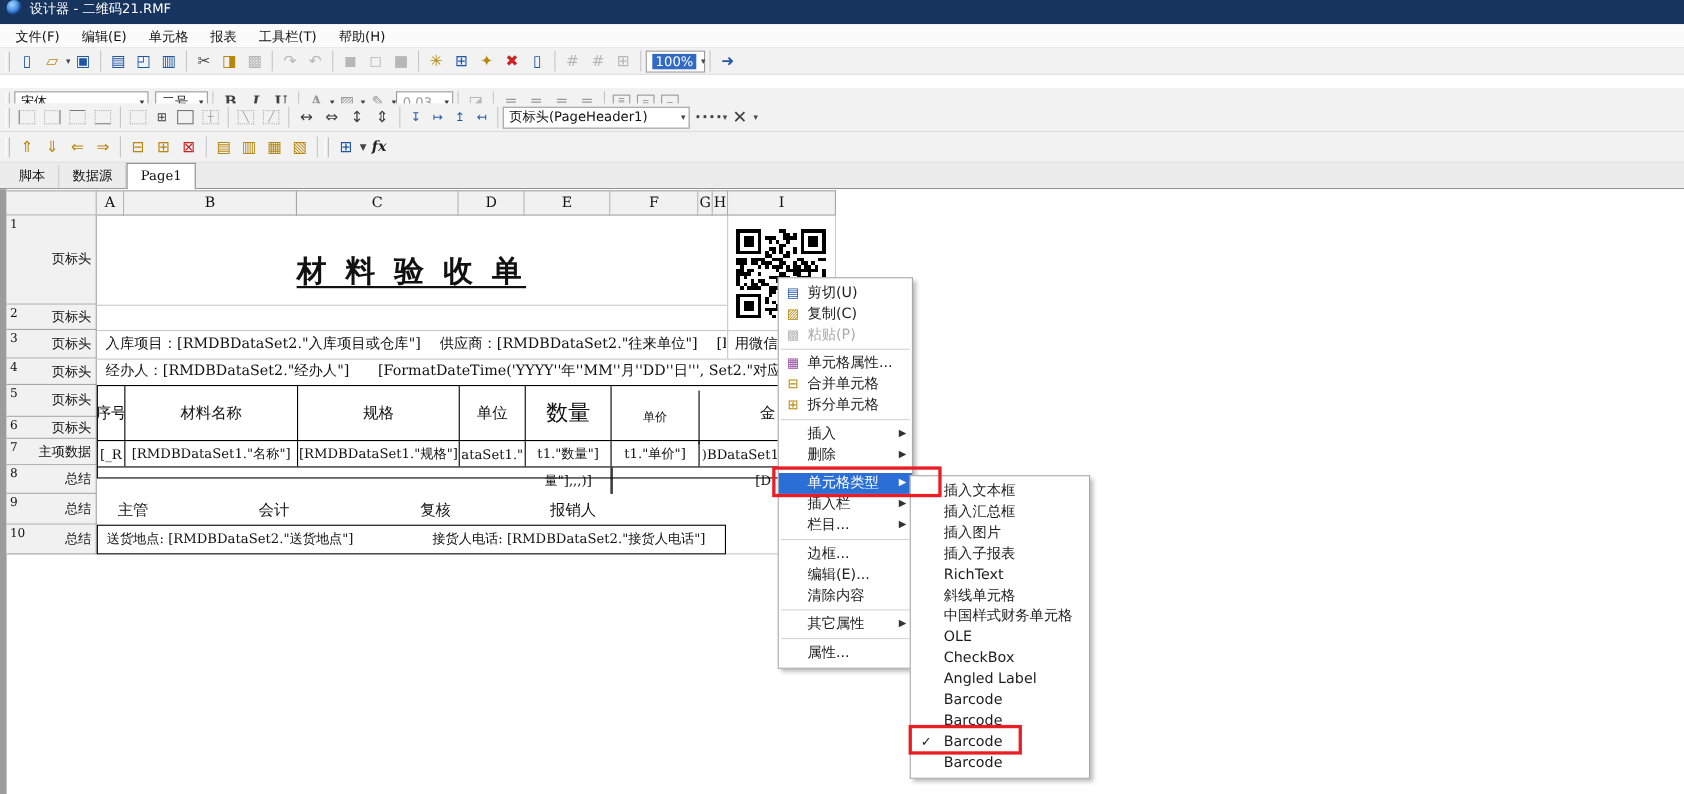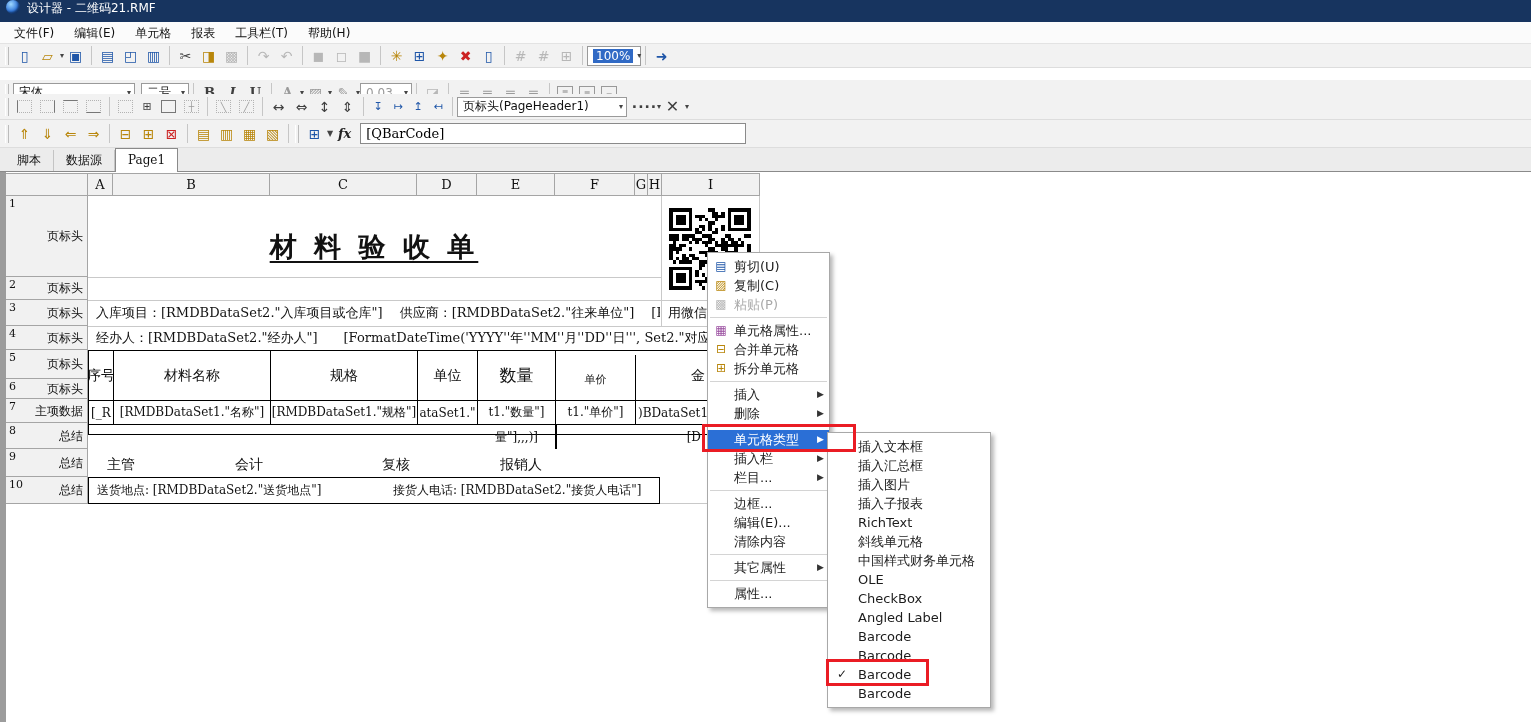--- a/index.html
+++ b/index.html
@@ -253,21 +253,20 @@
   <span class="tsep"></span>
   <span class="ico gold">▤</span>
   <span class="ico gold">▥</span>
   <span class="ico gold">▦</span>
   <span class="ico gold">▧</span>
   <span class="tsep"></span>
   <span class="grip"></span>
   <span class="ico blue">⊞</span>
   <span class="dd green">▼</span>
   <span class="ico" id="fx-label">fx</span>
-  <input id="formula-input" readonly="" value="[QBarCode]" style="">
 </div>
 
 <div id="tabstrip">
   <span class="tab">脚本</span>
   <span class="tab">数据源</span>
   <span class="tab active">Page1</span>
 </div>
 
 <div id="sheet">
   <div id="page-left-strip"></div>
@@ -659,21 +658,21 @@
 
   <div class="rcell hline-text" style="left:96px;top:128px;width:564px;height:26px">入库项目：[RMDBDataSet2."入库项目或仓库"]　 供应商：[RMDBDataSet2."往来单位"]　  [RMD</div>
   <div class="rcell hline-text" style="left:96px;top:154px;width:640px;height:24px;line-height:24px">经办人：[RMDBDataSet2."经办人"]　　[FormatDateTime('YYYY''年''MM''月''DD''日''', Set2."对应</div>
 
   <div class="abs" style="left:88px;top:178px;width:672px;height:85px;border:1px solid #000">
 
     <div class="tcell" style="left:0;top:0;width:25px;height:49px;font-size:14px;font-family:'DejaVu Sans',sans-serif">序号</div>
     <div class="tcell" style="left:182px;top:0;width:147px;height:49px;font-size:14px;font-family:'DejaVu Sans',sans-serif">规格</div>
     <div class="tcell" style="left:25px;top:0;width:157px;height:49px;font-size:14px;font-family:'DejaVu Sans',sans-serif">材料名称</div>
     <div class="tcell" style="left:329px;top:0;width:60px;height:49px;font-size:14px;font-family:'DejaVu Sans',sans-serif">单位</div>
-    <div class="tcell" style="left:389px;top:0;width:78px;height:49px;font-size:17px;font-family:'DejaVu Sans',sans-serif">数量</div>
+    <div class="tcell" style="left:389px;top:0;width:78px;height:49px;font-size:20px;font-family:'DejaVu Sans',sans-serif">数量</div>
     <div class="tcell" style="left:467px;top:4px;width:80px;height:49px;font-size:11px;font-family:Liberation Serif, serif">单价</div>
     <div class="tcell" style="left:547px;top:0;width:124px;height:49px;font-size:14px;border-right:none;font-family:'DejaVu Sans',sans-serif">金</div>
     <div class="blackline" style="left:0;top:49px;width:672px;height:1px"></div>
 
     <div class="tcell" style="left:0;top:50px;width:25px;height:23px;font-size:12px;justify-content:flex-start;padding-left:2px">[_R</div>
     <div class="tcell" style="left:25px;top:50px;width:157px;height:23px;font-size:12px">[RMDBDataSet1."名称"]</div>
     <div class="tcell" style="left:182px;top:50px;width:147px;height:23px;font-size:12px">[RMDBDataSet1."规格"]</div>
     <div class="tcell" style="left:329px;top:50px;width:60px;height:23px;font-size:12px">ataSet1."</div>
     <div class="tcell" style="left:389px;top:50px;width:78px;height:23px;font-size:12px">t1."数量"]</div>
     <div class="tcell" style="left:467px;top:50px;width:80px;height:23px;font-size:12px">t1."单价"]</div>

